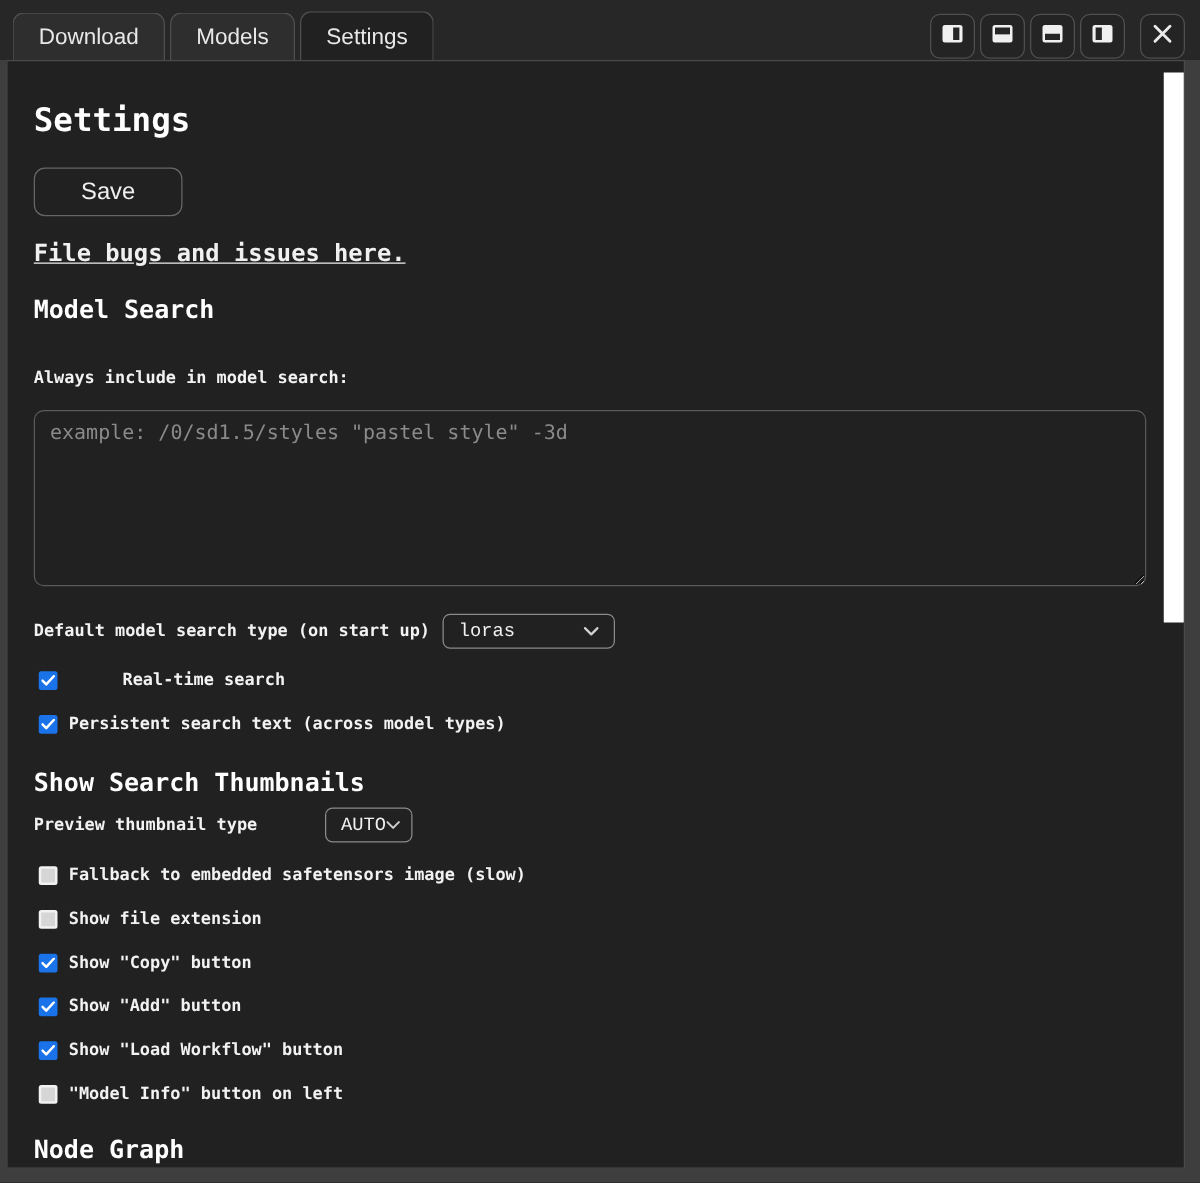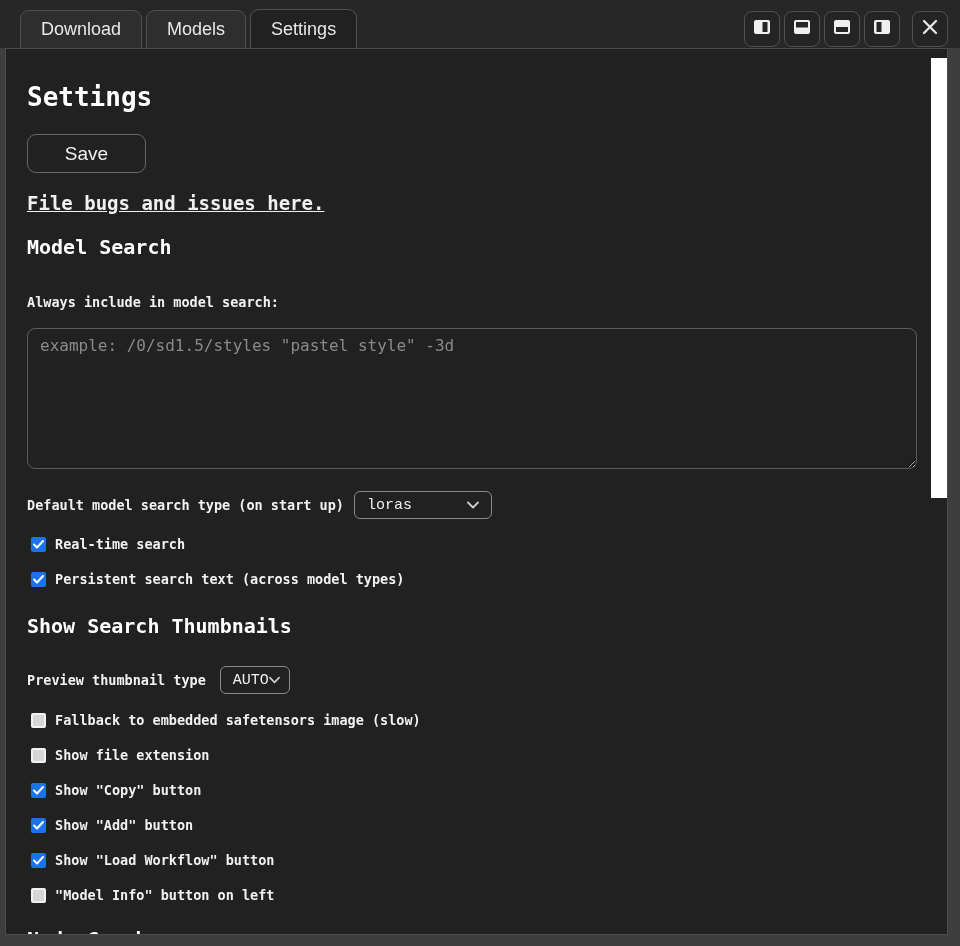--- a/index.html
+++ b/index.html
@@ -10,21 +10,21 @@
     overflow:hidden;
     font-family:"Liberation Sans","DejaVu Sans",sans-serif;
     color:#f0f0f0;
   }
 
   
   .tabbar {
     position:absolute; left:0; top:0; width:960px; height:48px;
     background:#272727;
   }
-  .tabs { position:absolute; left:20px; bottom:0; display:flex; align-items:flex-end; }
+  .tabs { position:absolute; left:10px; bottom:0; display:flex; align-items:flex-end; }
   .tab {
     height:38px; margin-right:4px; padding:0 20px;
     display:flex; align-items:center;
     font-size:18px; color:#e8e8e8;
     background:#2e2e2e;
     border:1px solid #4f4f4f; border-bottom:none;
     border-radius:9px 9px 0 0;
     position:relative; cursor:default; white-space:nowrap;
   }
   .tab.active {
@@ -87,31 +87,31 @@
   textarea.search-box {
     margin-top:17px; width:890px; height:141px;
     background:transparent; border:1px solid #5a5a5a; border-radius:8px;
     padding:7px 12px; color:#f0f0f0;
     font-family:"DejaVu Sans Mono","Liberation Mono",monospace;
     font-size:16px; resize:vertical; outline:none; display:block;
   }
   textarea.search-box::placeholder { color:#8a8a8a; }
   .select-row { display:flex; align-items:center; }
   .select-row.default-type { margin-top:22px; }
-  .select-row.preview-type { margin-top:28px; }
+  .select-row.preview-type { margin-top:8px;gap:40px; }
   .select {
     height:28px; border:1px solid #8a8a8a; border-radius:6px;
     background:transparent; display:flex; align-items:center;
     font-size:15px; color:#f0f0f0; cursor:pointer;
     font-family:Liberation Mono, monospace;
   }
   .select.loras { width:138px; margin-left:10px; padding:0 12px; justify-content:space-between; }
   .select.auto  { width:70px;  margin-left:14px; padding:0 9px;  justify-content:flex-end; }
   .cb-row { display:flex; align-items:center; margin-top:20px; margin-left:4px; }
-  .cb-row.first-ms { margin-top:18px; }
+  .cb-row.first-ms { margin-top:18px;gap:43px; }
   .cb-row.first-th { margin-top:19px; }
   .cb {
     width:15px; height:15px; flex:0 0 15px;
     background:#d6d6d6; border:2px solid #f2f2f2; border-radius:2px;
     display:flex; align-items:center; justify-content:center; cursor:pointer;
   }
   .cb svg { display:none; }
   .cb.on { background:#1a73e8; border-color:#1a73e8; }
   .cb.on svg { display:block; }
   .cb-label {

